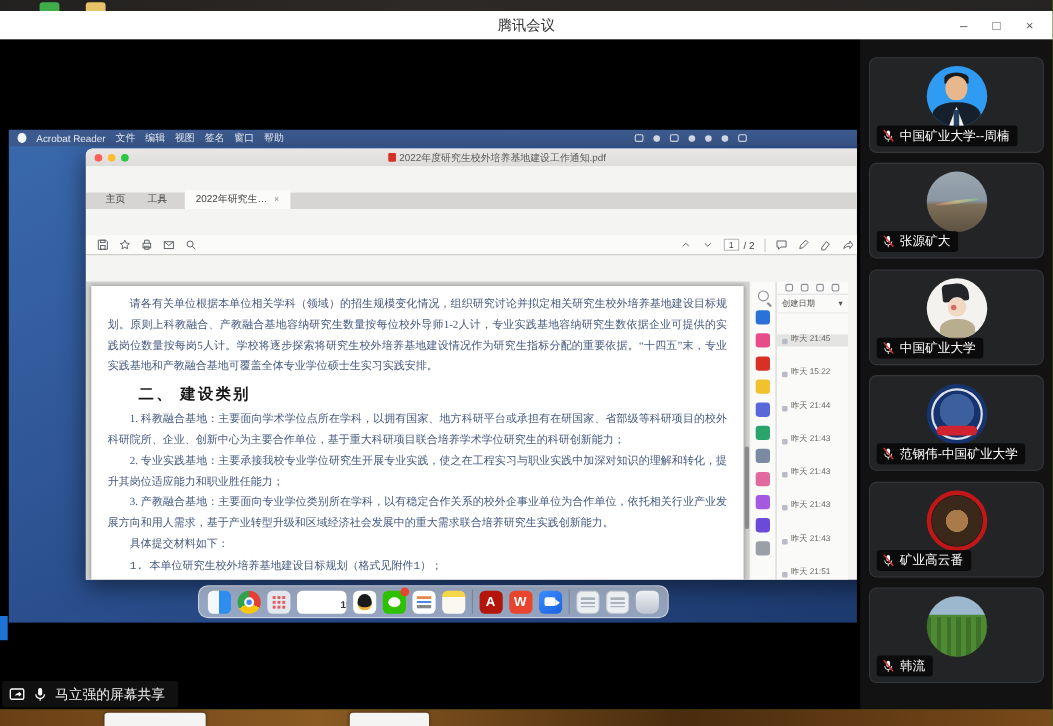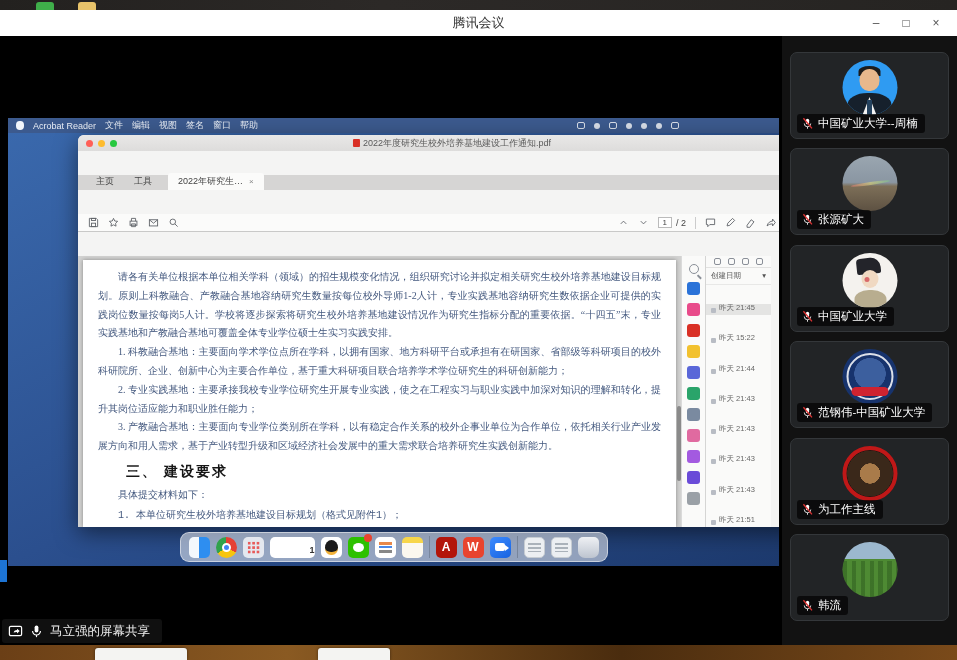--- a/index.html
+++ b/index.html
@@ -285,24 +285,24 @@
             <svg viewBox="0 0 16 16">
                 <path d="M4 7a5 5 0 1 1 1 5M4 7V3M4 7h4"></path>
               </svg>
           </div>
 
           <div class="ac-body">
 
             <div class="doc-area">
               <div class="page">
                 <p>请各有关单位根据本单位相关学科（领域）的招生规模变化情况，组织研究讨论并拟定相关研究生校外培养基地建设目标规划。原则上科教融合、产教融合基地容纳研究生数量按每位校外导师1-2人计，专业实践基地容纳研究生数依据企业可提供的实践岗位数量按每岗5人计。学校将逐步探索将研究生校外培养基地建设情况作为研究生指标分配的重要依据。“十四五”末，专业实践基地和产教融合基地可覆盖全体专业学位硕士生实习实践安排。</p>
+                <h3>二、 建设类别</h3>
                 <p>1. 科教融合基地：主要面向学术学位点所在学科，以拥有国家、地方科研平台或承担有在研国家、省部级等科研项目的校外科研院所、企业、创新中心为主要合作单位，基于重大科研项目联合培养学术学位研究生的科研创新能力；</p>
                 <p>2. 专业实践基地：主要承接我校专业学位研究生开展专业实践，使之在工程实习与职业实践中加深对知识的理解和转化，提升其岗位适应能力和职业胜任能力；</p>
                 <p>3. 产教融合基地：主要面向专业学位类别所在学科，以有稳定合作关系的校外企事业单位为合作单位，依托相关行业产业发展方向和用人需求，基于产业转型升级和区域经济社会发展中的重大需求联合培养研究生实践创新能力。</p>
-                <h3>三、 建设要求</h3>
                 <p class="mat">具体提交材料如下：</p>
                 <p class="mat">1. 本单位研究生校外培养基地建设目标规划（格式见附件1）；</p>
 
               </div>
               <div class="vsb"></div>
             </div>
 
             <div class="tool-strip">
               <span class="ts mag"></span>
               <span class="ts" style="background:#2a72d8"></span>
@@ -496,21 +496,21 @@
 
       <div class="tile" style="top:402px">
         <div class="av av5"></div>
         <div class="nameplate">
           <svg class="micmute" viewBox="0 0 16 16">
               <rect x="6" y="2" width="4" height="7" rx="2" fill="#fff"></rect>
               <path d="M4 8a4 4 0 0 0 8 0" stroke="#fff" fill="none"></path>
               <line x1="8" y1="12" x2="8" y2="14.5" stroke="#fff"></line>
               <line x1="3" y1="1.5" x2="13.5" y2="14" stroke="#e03434" stroke-width="1.6"></line>
             </svg>
-          <span class="nm">为工作主线</span>
+          <span class="nm">矿业高云番</span>
         </div>
       </div>
 
       <div class="tile" style="top:498px">
         <div class="av av6">
             <span class="tx"></span>
           </div>
         <div class="nameplate">
           <svg class="micmute" viewBox="0 0 16 16">
               <rect x="6" y="2" width="4" height="7" rx="2" fill="#fff"></rect>

